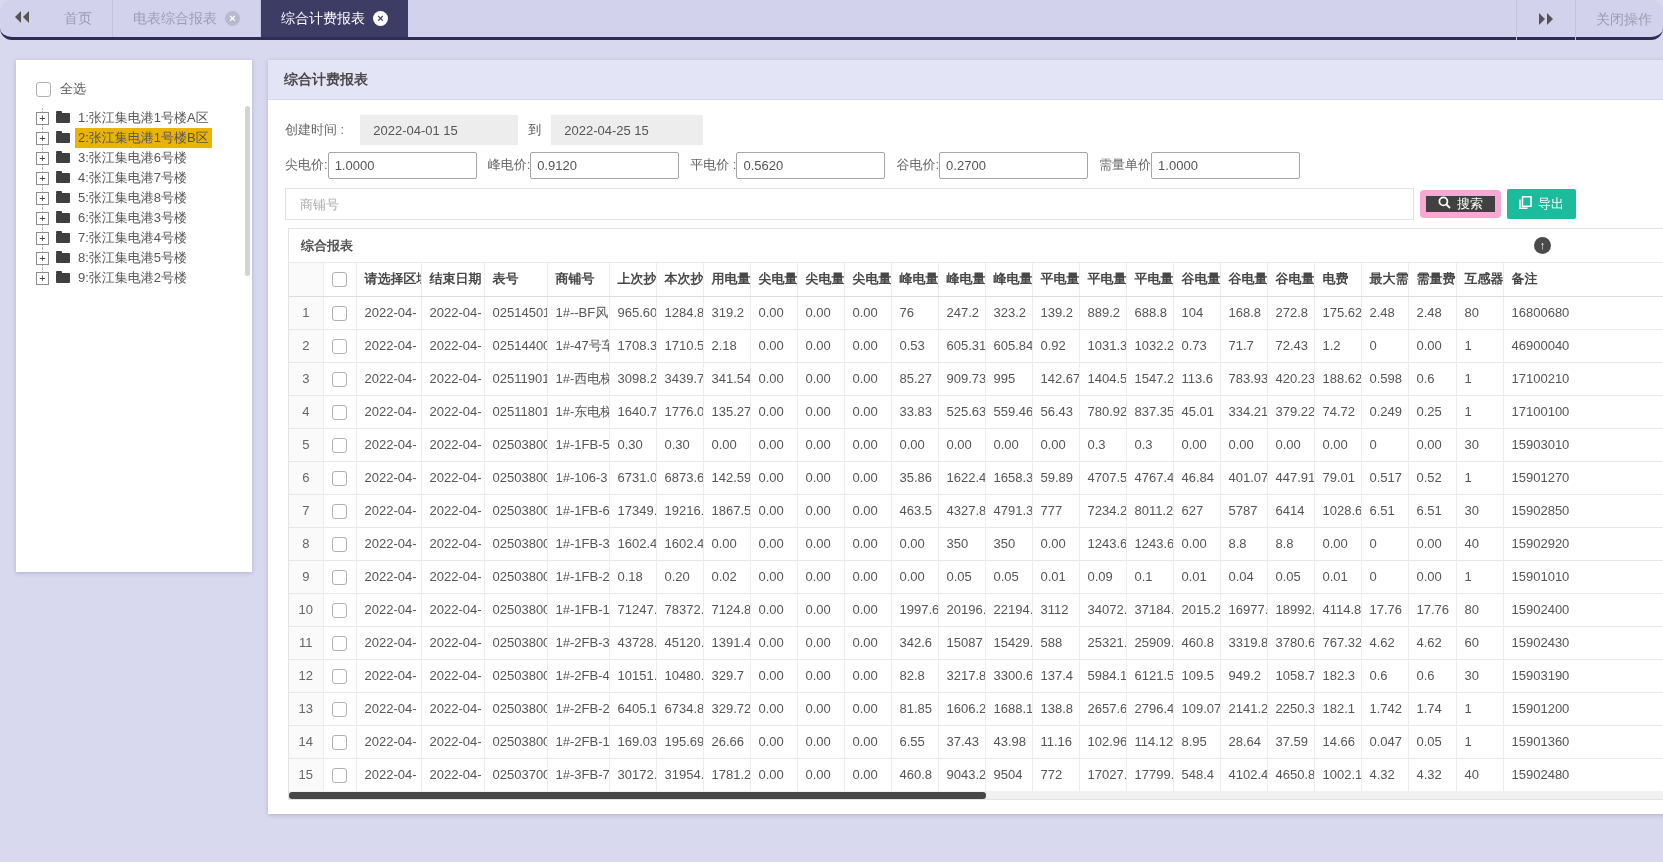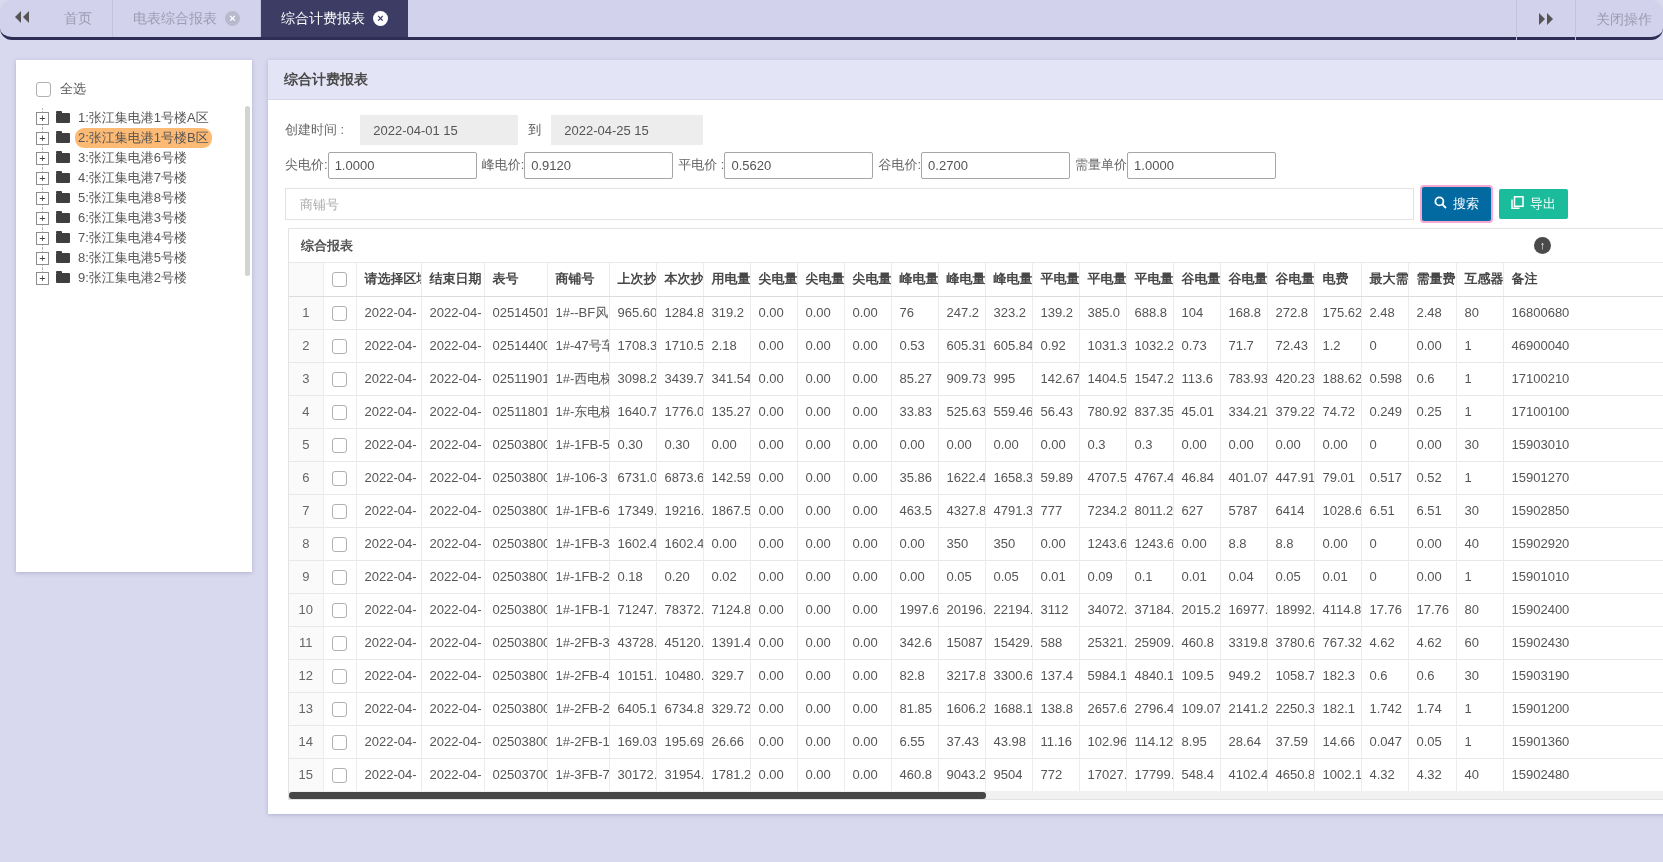--- a/index.html
+++ b/index.html
@@ -65,60 +65,60 @@
   }
   .tree-item:last-child .stub:before { bottom:10px; }
   .plus-box {
     position:absolute; left:0; top:3.5px; width:13px; height:13px;
     border:1px solid #8d8d8d; background:#fff; z-index:1;
     font-size:11px; line-height:11px; text-align:center; color:#444;
   }
   .folder { width:14px; height:10px; background:#3f3f3f; border-radius:1px; position:relative; margin:0 5px 0 6px; flex:0 0 auto; }
   .folder:before { content:""; position:absolute; left:0; top:-2px; width:6px; height:2px; background:#3f3f3f; border-radius:1px 1px 0 0; }
   .tree-label { white-space:nowrap; padding:1px 3px; }
-  .tree-item.selected .tree-label { background:#fdba74;border-radius:9px; }
+  .tree-item.selected .tree-label { background:#eab308; }
   .side-scroll { position:absolute; right:2px; top:46px; width:5px; height:460px; }
   .side-scroll .thumb { width:5px; height:170px; background:#d3d3d3; border-radius:3px; }
 
   
   .main {
     position:absolute; left:268px; top:60px; width:1420px; height:754px;
     background:#fff; box-shadow:0 1px 4px rgba(60,60,100,.25);
   }
   .main-body { padding:0 0 0 17px; }
 
   .date-row { margin-top:15px; display:flex; align-items:center; height:30px; color:#666; }
   .date-row .lbl { margin-right:16px; }
   .date-input {
     width:158px; height:30px; background:#ededed; border:none;
     padding:0 13px; font:13px "Liberation Sans",sans-serif; color:#555;
   }
   .to-lbl { margin:0 10px; color:#555; }
 
   .price-row { margin-top:6px; display:flex; align-items:center; height:28px; color:#666; }
-  .price-field { display:flex; align-items:center; margin-right:5px; }
+  .price-field { display:flex; align-items:center; margin-right:11px; }
   .price-field .plbl { white-space:nowrap; }
   .price-input {
     width:149px; height:27px; border:1px solid #a6a6a6; border-radius:2px;
     padding:2px 6px; font:13px "Liberation Sans",sans-serif; color:#555;
   }
 
   .search-row { margin-top:9px; display:flex; align-items:center; height:32px; }
   .shop-input {
     width:1129px; height:32px; border:1px solid #e2e2e2;
     padding:0 14px; font:13px "Liberation Sans",sans-serif; color:#555;
   }
   .shop-input::placeholder { color:#adadad; }
   .btn {
     height:30px; display:flex; align-items:center; gap:6px;
     background:#1abc9c; color:#fff; border:none; border-radius:2px;
     padding:0 12px; margin-left:6px; font:13px "Liberation Sans",sans-serif;
     cursor:pointer; white-space:nowrap;
   }
-  .btn.search-btn { background:#0369a1; border:2px solid #f9a8d4; border-radius:4px; height:38px; }
+  .btn.search-btn { background:#404040; border:6px solid #f9a8d4; border-radius:4px; height:28px; }
   .btn svg { flex:0 0 auto; }
 
   
   .table-block { margin:8px 0 0 3px; border:1px solid #e3e3e3; width:1392px; position:relative; background:#fff; }
   .table-title {
     height:34px; display:flex; align-items:center; padding:0 12px;
     font-weight:bold; color:#555; border-bottom:1px solid #e9e9e9; position:relative;
   }
   .up-icon {
     position:absolute; left:1245px; top:8px; width:17px; height:17px; border-radius:50%;
@@ -387,21 +387,21 @@
               <td>965.60</td>
               <td>1284.8</td>
               <td>319.2</td>
               <td>0.00</td>
               <td>0.00</td>
               <td>0.00</td>
               <td>76</td>
               <td>247.2</td>
               <td>323.2</td>
               <td>139.2</td>
-              <td>385.0</td>
+              <td>889.2</td>
               <td>688.8</td>
               <td>104</td>
               <td>168.8</td>
               <td>272.8</td>
               <td>175.62</td>
               <td>2.48</td>
               <td>2.48</td>
               <td>80</td>
               <td>16800680</td>
             </tr>
@@ -696,21 +696,21 @@
               <td>10480.</td>
               <td>329.7</td>
               <td>0.00</td>
               <td>0.00</td>
               <td>0.00</td>
               <td>82.8</td>
               <td>3217.8</td>
               <td>3300.6</td>
               <td>137.4</td>
               <td>5984.1</td>
-              <td>4840.1</td>
+              <td>6121.5</td>
               <td>109.5</td>
               <td>949.2</td>
               <td>1058.7</td>
               <td>182.3</td>
               <td>0.6</td>
               <td>0.6</td>
               <td>30</td>
               <td>15903190</td>
             </tr>
             <tr>

